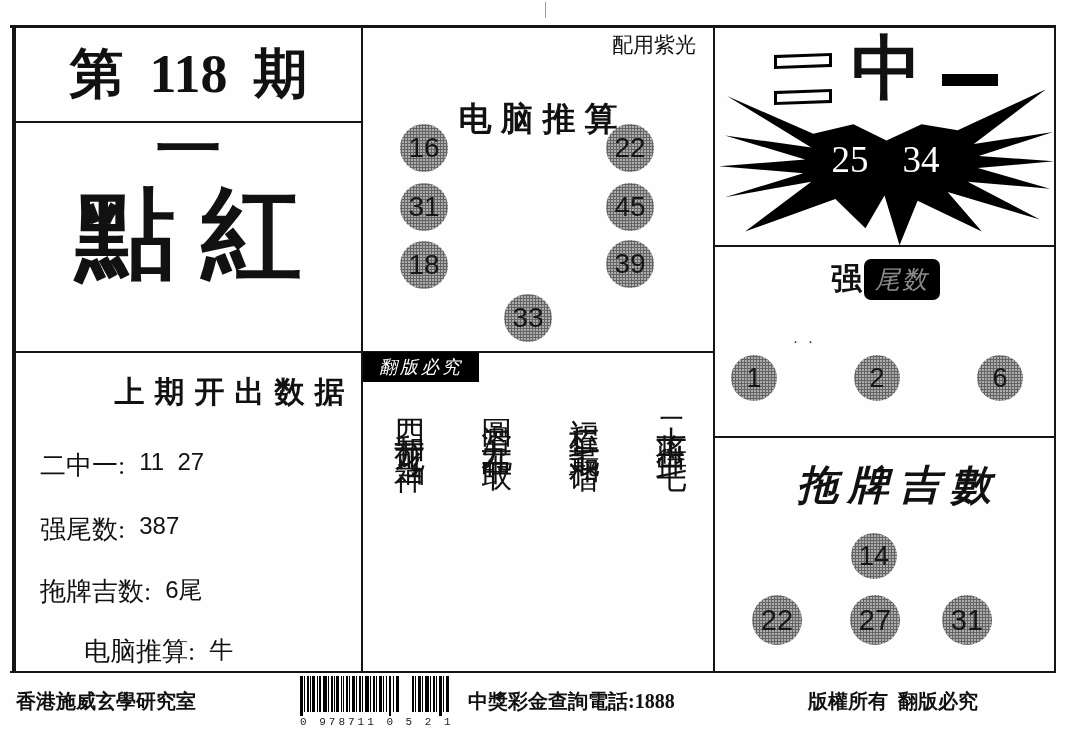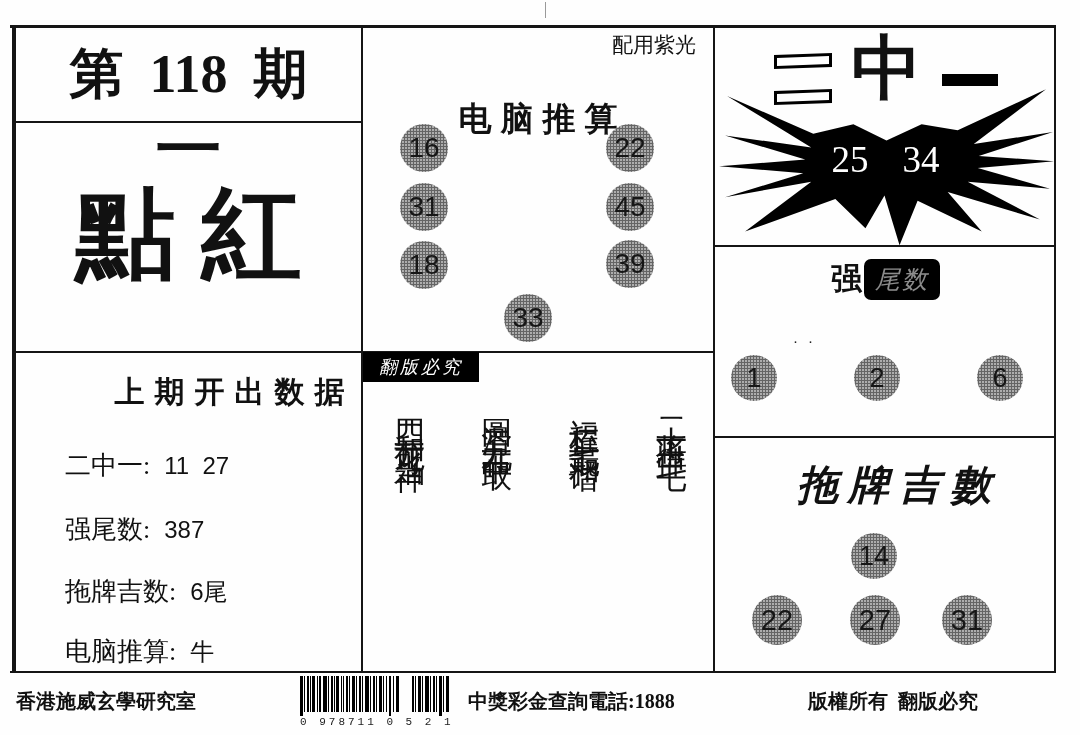--- a/index.html
+++ b/index.html
@@ -47,21 +47,21 @@
   .st-box{width:76px;height:41px;background:#000;border-radius:7px;display:flex;align-items:center;justify-content:center;
           color:rgba(255,255,255,.55);font-size:25px;font-style:italic;letter-spacing:2px;}
   .st-dots{left:793px;top:334px;font-size:15px;letter-spacing:10px;color:#222;}
 
   
   .dl-title{left:715px;top:458px;width:358px;text-align:center;font-size:41px;font-weight:bold;font-style:italic;
             letter-spacing:10px;text-indent:10px;}
 
   
   .li-title{left:16px;top:372px;width:345px;text-align:center;font-size:30px;font-weight:bold;letter-spacing:10px;text-indent:10px;padding-left:41px;}
-  .li-row{position:absolute;left:65px;font-size:26px;display:flex;align-items:center;}
+  .li-row{position:absolute;left:40px;font-size:26px;display:flex;align-items:flex-start;}
   .li-row .val{font-family:"Liberation Sans","DejaVu Sans",sans-serif;font-size:24px;margin-left:14px;white-space:pre;}
 
   
   .badge{left:363px;top:352px;width:116px;height:30px;background:#000;display:flex;align-items:center;justify-content:center;
          color:#fff;font-size:18px;font-style:italic;letter-spacing:3px;z-index:2;}
   .poem-cols{left:390px;top:395px;width:300px;height:272px;display:flex;justify-content:space-between;}
   .poem-col{writing-mode:vertical-rl;text-orientation:upright;font-size:31px;letter-spacing:7px;line-height:38px;}
 
   
   .foot{font-weight:bold;font-size:20px;white-space:pre;}
@@ -147,21 +147,21 @@
     <span class="val">11  27</span>
   </div>
   <div class="li-row" style="top:512px;">
     <span>强尾数:</span>
     <span class="val">387</span>
   </div>
   <div class="li-row" style="top:574px;">
     <span>拖牌吉数:</span>
     <span class="val">6尾</span>
   </div>
-  <div class="li-row" style="top:634px;">
+  <div class="li-row" style="top:634px;margin-left:44px;">
     <span>电脑推算:</span>
     <span class="val">牛</span>
   </div>
 
   <div class="panel badge">翻版必究</div>
   <div class="panel poem-cols">
     <div class="poem-col">四二和龙可当神</div>
     <div class="poem-col">圆滑二九在中取</div>
     <div class="poem-col">运程二七最和谐</div>
     <div class="poem-col">二十将出伴三七</div>

